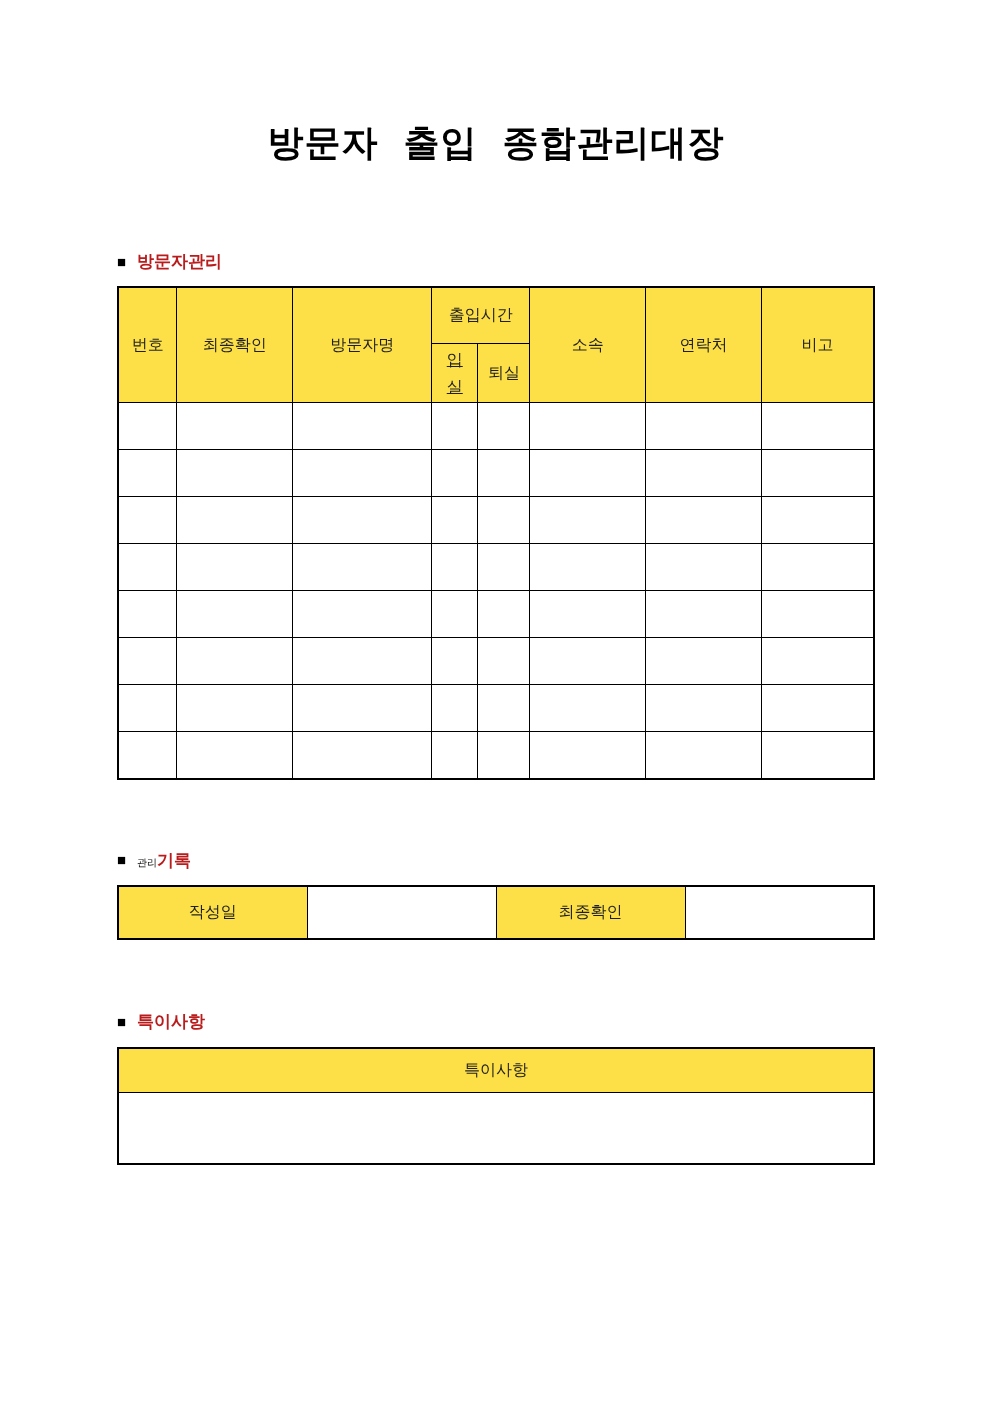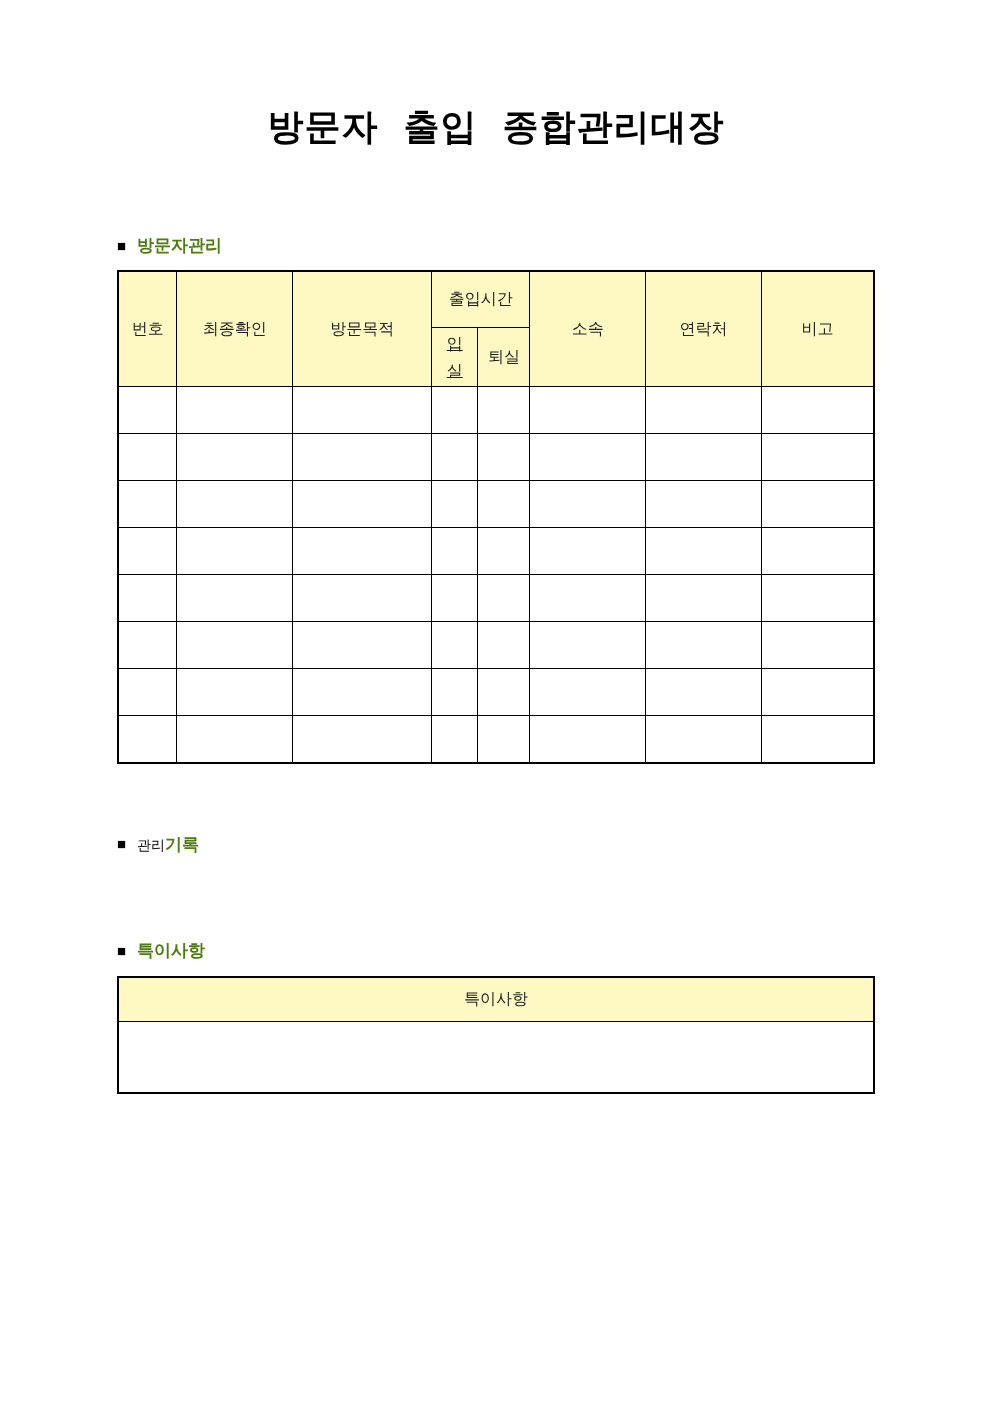--- a/index.html
+++ b/index.html
@@ -14,21 +14,21 @@
     color: #1a1a1a;
   }
   .page {
     position: relative;
     width: 992px;
     height: 1403px;
     background: #ffffff;
     overflow: hidden;
   }
   .doc-title {
-    margin: 0;
+    margin: 16px;
     padding-top: 104px;
     text-align: center;
     font-size: 36px;
     font-weight: 700;
     letter-spacing: 1px;
     word-spacing: 14px;
     color: #000000;
     line-height: 1.25;
   }
   .content {
@@ -46,24 +46,24 @@
   .sh-3 { margin-top: 72px; }
   .bullet {
     font-size: 15px;
     line-height: 1;
     color: #000000;
     transform: translateY(-1px);
   }
   .heading-text {
     font-size: 17px;
     font-weight: 700;
-    color: #4d7c0f;
+    color: #b91c1c;
   }
   .heading-text-regular {
-    font-size: 14px;
+    font-size: 10px;
     font-weight: 400;
     color: #000000;
   }
   table {
     border-collapse: collapse;
     table-layout: fixed;
     width: 758px;
     border: 2px solid #000000;
     margin-top: 14px;
   }
@@ -71,21 +71,21 @@
     border: 1px solid #000000;
     text-align: center;
     vertical-align: middle;
     font-size: 16px;
     font-weight: 400;
     color: #1f1f1f;
     padding: 2px;
     overflow: hidden;
   }
   thead th, .label-cell, .notes-header th {
-    background: #fef9c3;
+    background: #fde047;
   }
   
   .visitor-table .hr1 { height: 56px; }
   .visitor-table .hr2 { height: 58px; }
   .visitor-table tbody tr { height: 47px; }
   .col-in-label {
     display: inline-block;
     width: 1.05em;
     word-break: break-all;
     line-height: 1.7;
@@ -120,21 +120,21 @@
         <col style="width:6.1%">
         <col style="width:6.9%">
         <col style="width:15.3%">
         <col style="width:15.3%">
         <col style="width:14.9%">
       </colgroup>
       <thead>
         <tr class="hr1">
           <th rowspan="2">번호</th>
           <th rowspan="2">최종확인</th>
-          <th rowspan="2">방문목적</th>
+          <th rowspan="2">방문자명</th>
           <th colspan="2">출입시간</th>
           <th rowspan="2">소속</th>
           <th rowspan="2">연락처</th>
           <th rowspan="2">비고</th>
         </tr>
         <tr class="hr2">
           <th><span class="col-in-label">입실</span></th>
           <th>퇴실</th>
         </tr>
       </thead>
@@ -228,20 +228,26 @@
     </div>
 
     <table class="management-table">
       <colgroup>
           <col>
           <col>
           <col>
           <col>
         </colgroup>
       <tbody>
+        <tr>
+          <td class="label-cell">작성일</td>
+          <td></td>
+          <td class="label-cell">최종확인</td>
+          <td></td>
+        </tr>
       </tbody>
     </table>
 
     <div class="section-heading sh-3">
       <span class="bullet">■</span>
       <span class="heading-text">특이사항</span>
     </div>
 
     <table class="special-table">
       <thead class="notes-header">

